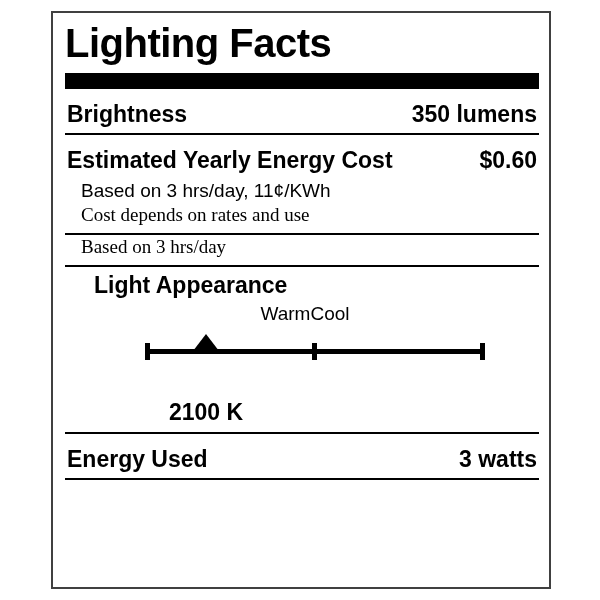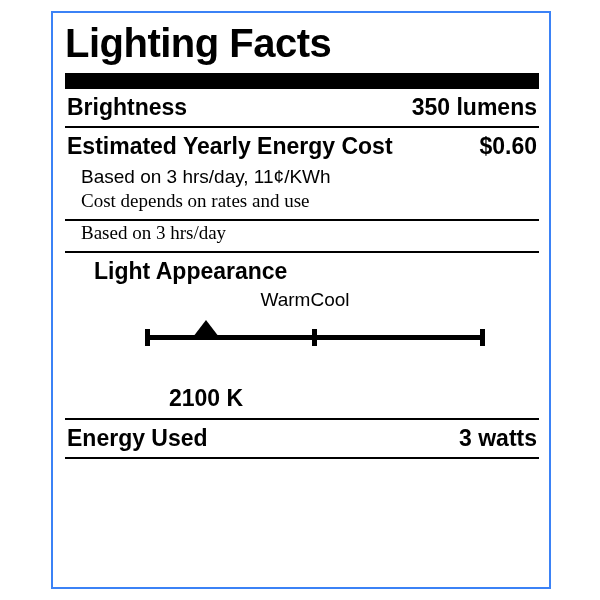--- a/index.html
+++ b/index.html
@@ -13,21 +13,21 @@
     font-family: "Liberation Sans", sans-serif;
     color: #000000;
     overflow: hidden;
   }
   .label-wrap {
     position: absolute;
     left: 51px;
     top: 11px;
     width: 500px;
     height: 578px;
-    border: 2px solid #3b82f6;
+    border: 2px solid #404040;
     box-sizing: border-box;
     background: #ffffff;
   }
   .inner {
     position: absolute;
     left: 10px;
     top: 6px;
     width: 478px;
   }
 
@@ -61,21 +61,21 @@
   .rule {
     height: 2px;
     background: #000000;
     margin: 0 2px;
   }
 
   .row {
     display: flex;
     justify-content: space-between;
     align-items: center;
-    padding: 5px 4px 5px 4px;
+    padding: 12px 4px 5px 4px;
   }
   .row .left {
     font-size: 23px;
     font-weight: bold;
   }
   .row .right {
     font-size: 23px;
     font-weight: bold;
   }
   .subline {

